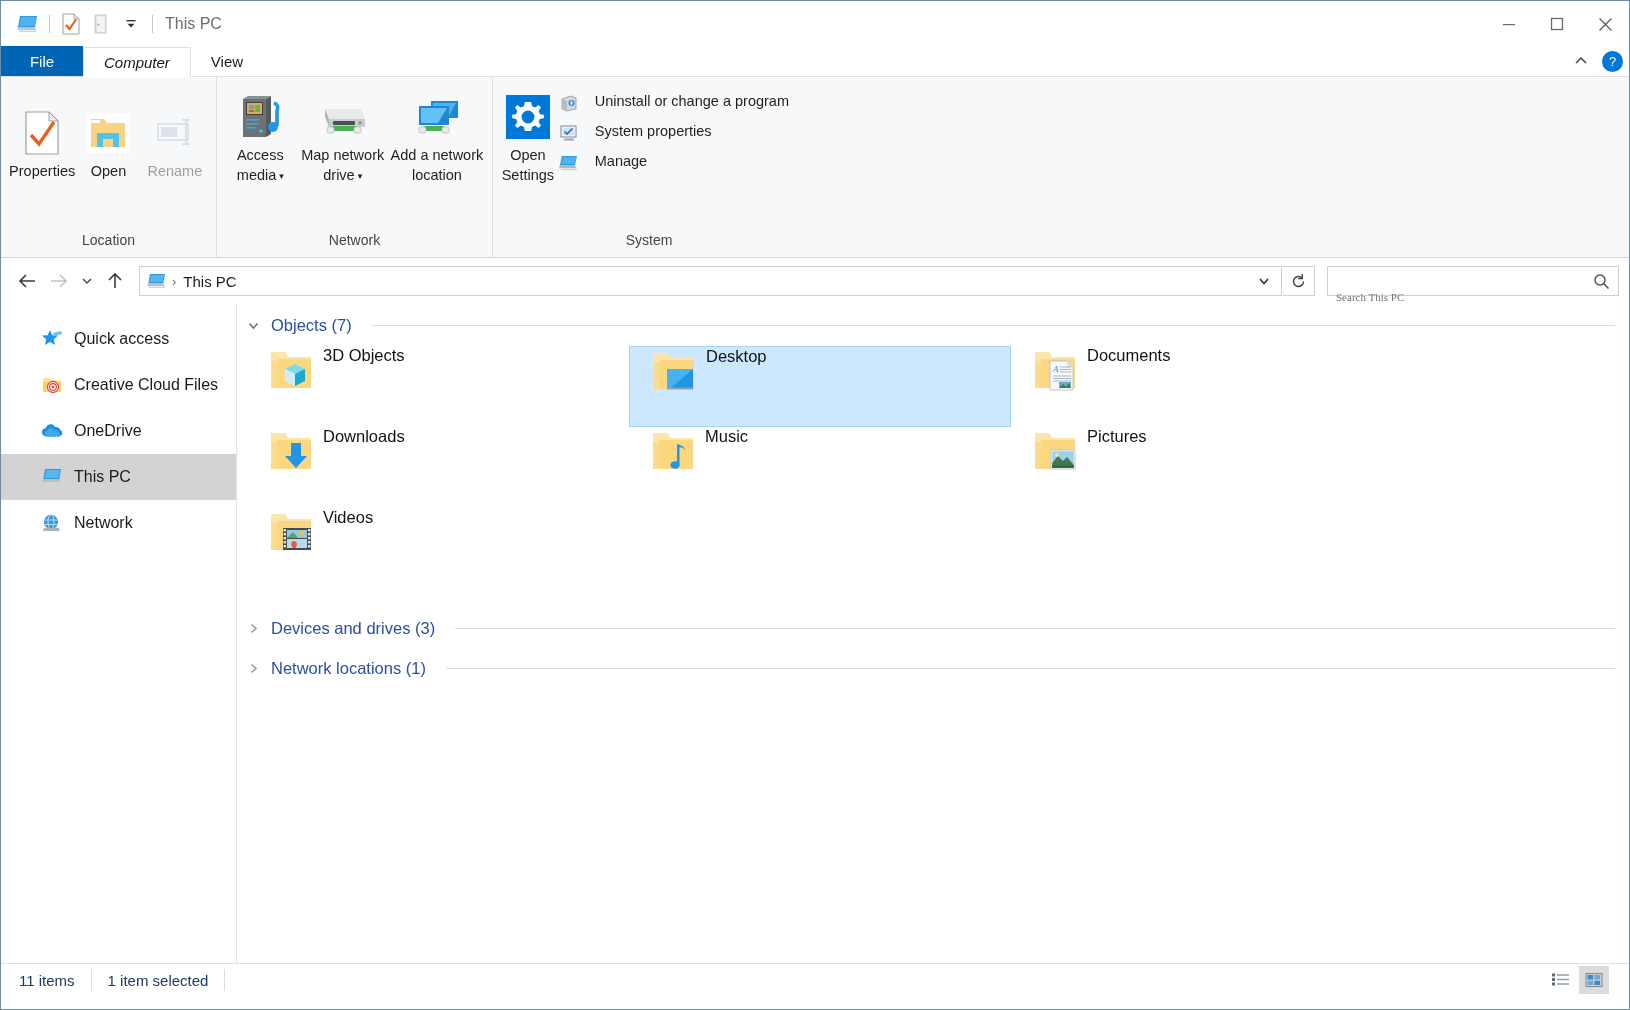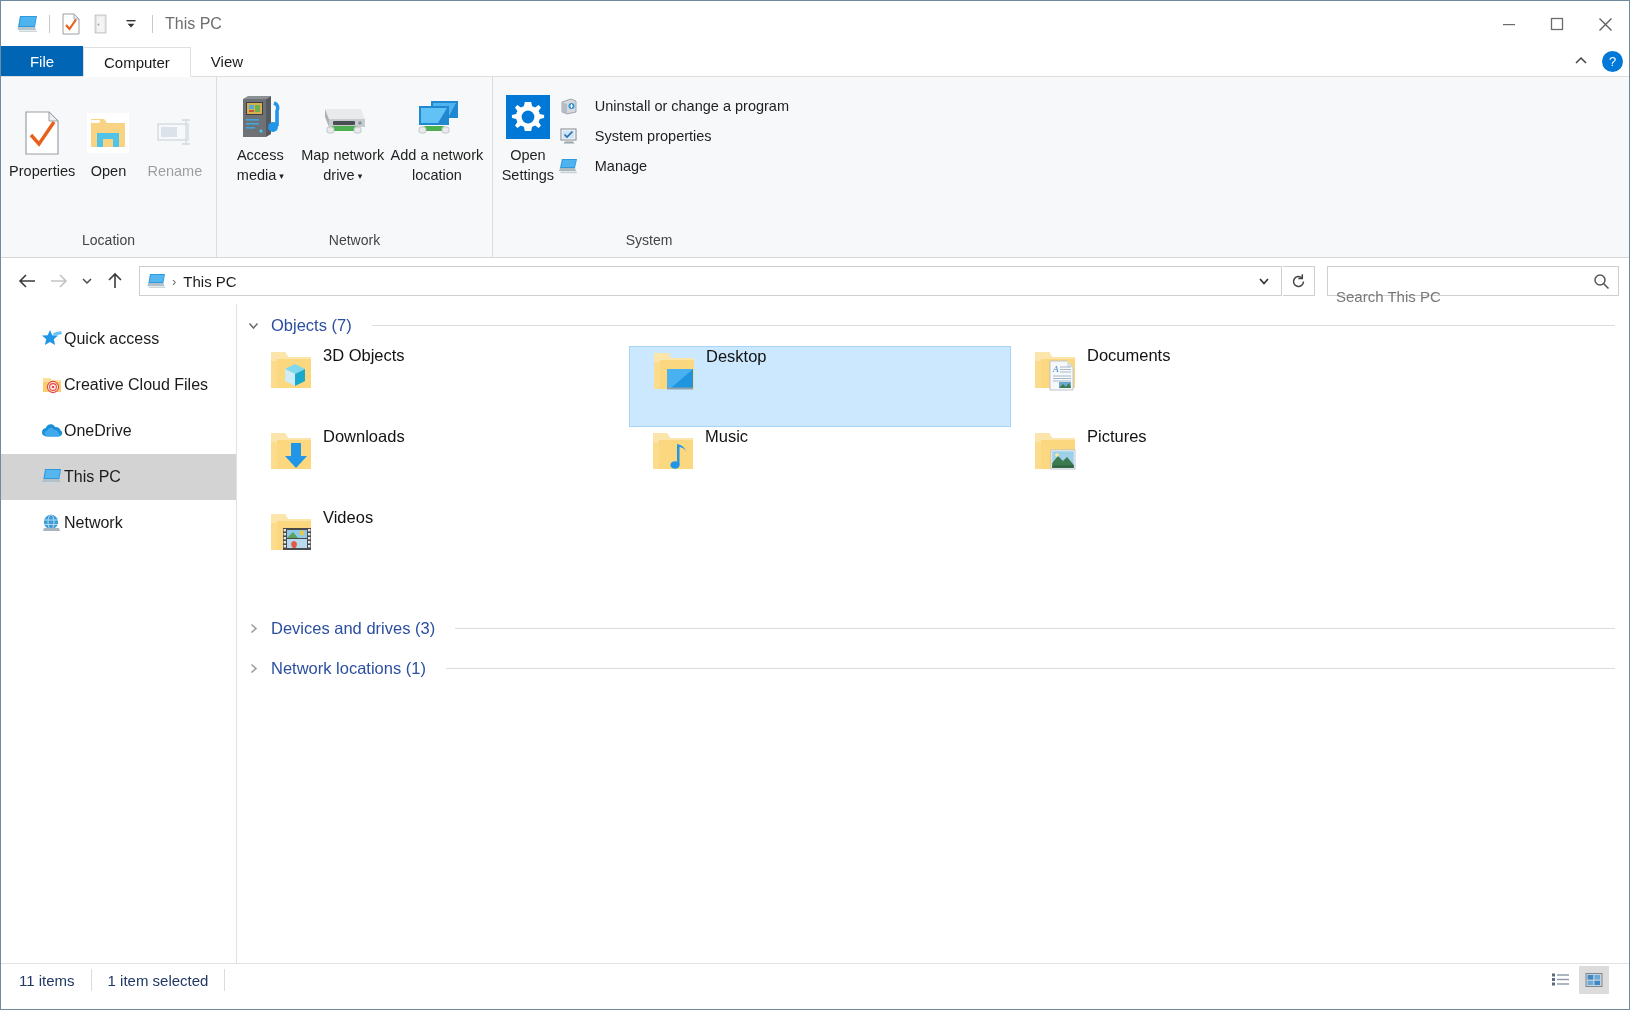--- a/index.html
+++ b/index.html
@@ -55,21 +55,21 @@
   .tab {
     height: 30px; padding: 0 20px;
     display: flex; align-items: center; justify-content: center;
     font-size: 15px; color: #1a1a1a;
     cursor: default;
   }
   .tab.file { background: #0065b5; color: #ffffff; min-width: 82px; }
   .tab.active {
     background: #ffffff;
     border: 1px solid #dfdfdf; border-bottom: 1px solid #ffffff;
-    margin-bottom: -1px; z-index: 2;
+    margin-bottom: -1px; z-index: 2; font-style: italic;
   }
   .tabstrip-right {
     position: absolute; right: 6px; top: 3px;
     display: flex; align-items: center; gap: 10px;
   }
   .chev-up { width: 22px; height: 22px; display:flex; align-items:center; justify-content:center; }
   .help-btn {
     width: 21px; height: 21px; border-radius: 50%;
     background: #0078d7; color: #fff;
     font-size: 13px; display:flex; align-items:center; justify-content:center;
@@ -101,21 +101,21 @@
   .bigbtn.disabled { opacity: 0.42; }
   .bigbtn .ico { height: 52px; display: flex; align-items: center; justify-content: center; }
   .bigbtn .lbl {
     font-size: 14.5px; color: #1f1f1f; text-align: center;
     line-height: 20px; margin-top: 2px; width: 100%;
   }
   .bigbtn.wide { width: 96px; }
   .caret { display: inline-block; margin-left: 3px; font-size: 9px; vertical-align: middle; }
   .smallcol { display: flex; flex-direction: column; padding-top: 8px; gap: 4px; }
   .smallbtn {
-    display: flex; align-items: center; gap: 16px;
+    display: flex; align-items: flex-start; gap: 16px;
     height: 26px; padding: 0 8px 0 4px;
     font-size: 14.5px; color: #1f1f1f; cursor: default;
     white-space: nowrap;
   }
 
   
   .addrbar {
     height: 46px; flex: 0 0 46px;
     display: flex; align-items: center;
     background: #ffffff; padding: 0 10px;
@@ -144,38 +144,38 @@
     display: flex; align-items: center; justify-content: center;
     font-size: 16px; color: #444; cursor: default;
   }
   .searchbox {
     width: 292px; height: 30px; margin-left: 12px;
     border: 1px solid #cfcfcf; background: #fff;
     display: flex; align-items: center; padding: 0 8px;
   }
   .searchbox input {
     flex: 1; border: none; outline: none;
-    font-size: 15px; color: #4a4a4a;
-    font-family: Liberation Sans, sans-serif;
+    font-size: 11px; color: #4a4a4a;
+    font-family: Liberation Serif, serif;
     background: transparent;
     margin-top: 31px;
   }
   .searchbox input::placeholder { color: #777; }
 
   
   .body { flex: 1; display: flex; min-height: 0; }
   .sidebar {
     width: 236px; flex: 0 0 236px;
     background: #ffffff;
     border-right: 1px solid #e2e2e2;
     padding-top: 12px;
   }
   .navitem {
     height: 46px; display: flex; align-items: center;
-    padding-left: 40px; gap: 1px; cursor: default;
+    padding-left: 40px; gap: 11px; cursor: default;
   }
   .navitem.selected { background: #d3d3d3; }
   .navitem .nlbl { font-size: 16px; color: #1b1b1b; white-space: nowrap; }
   .navitem .nico { width: 22px; height: 22px; display:flex; align-items:center; justify-content:center; }
 
   .content { flex: 1; background: #ffffff; overflow: hidden; position: relative; }
 
   .sectionhdr {
     display: flex; align-items: center;
     height: 34px; padding-left: 10px; gap: 8px;

